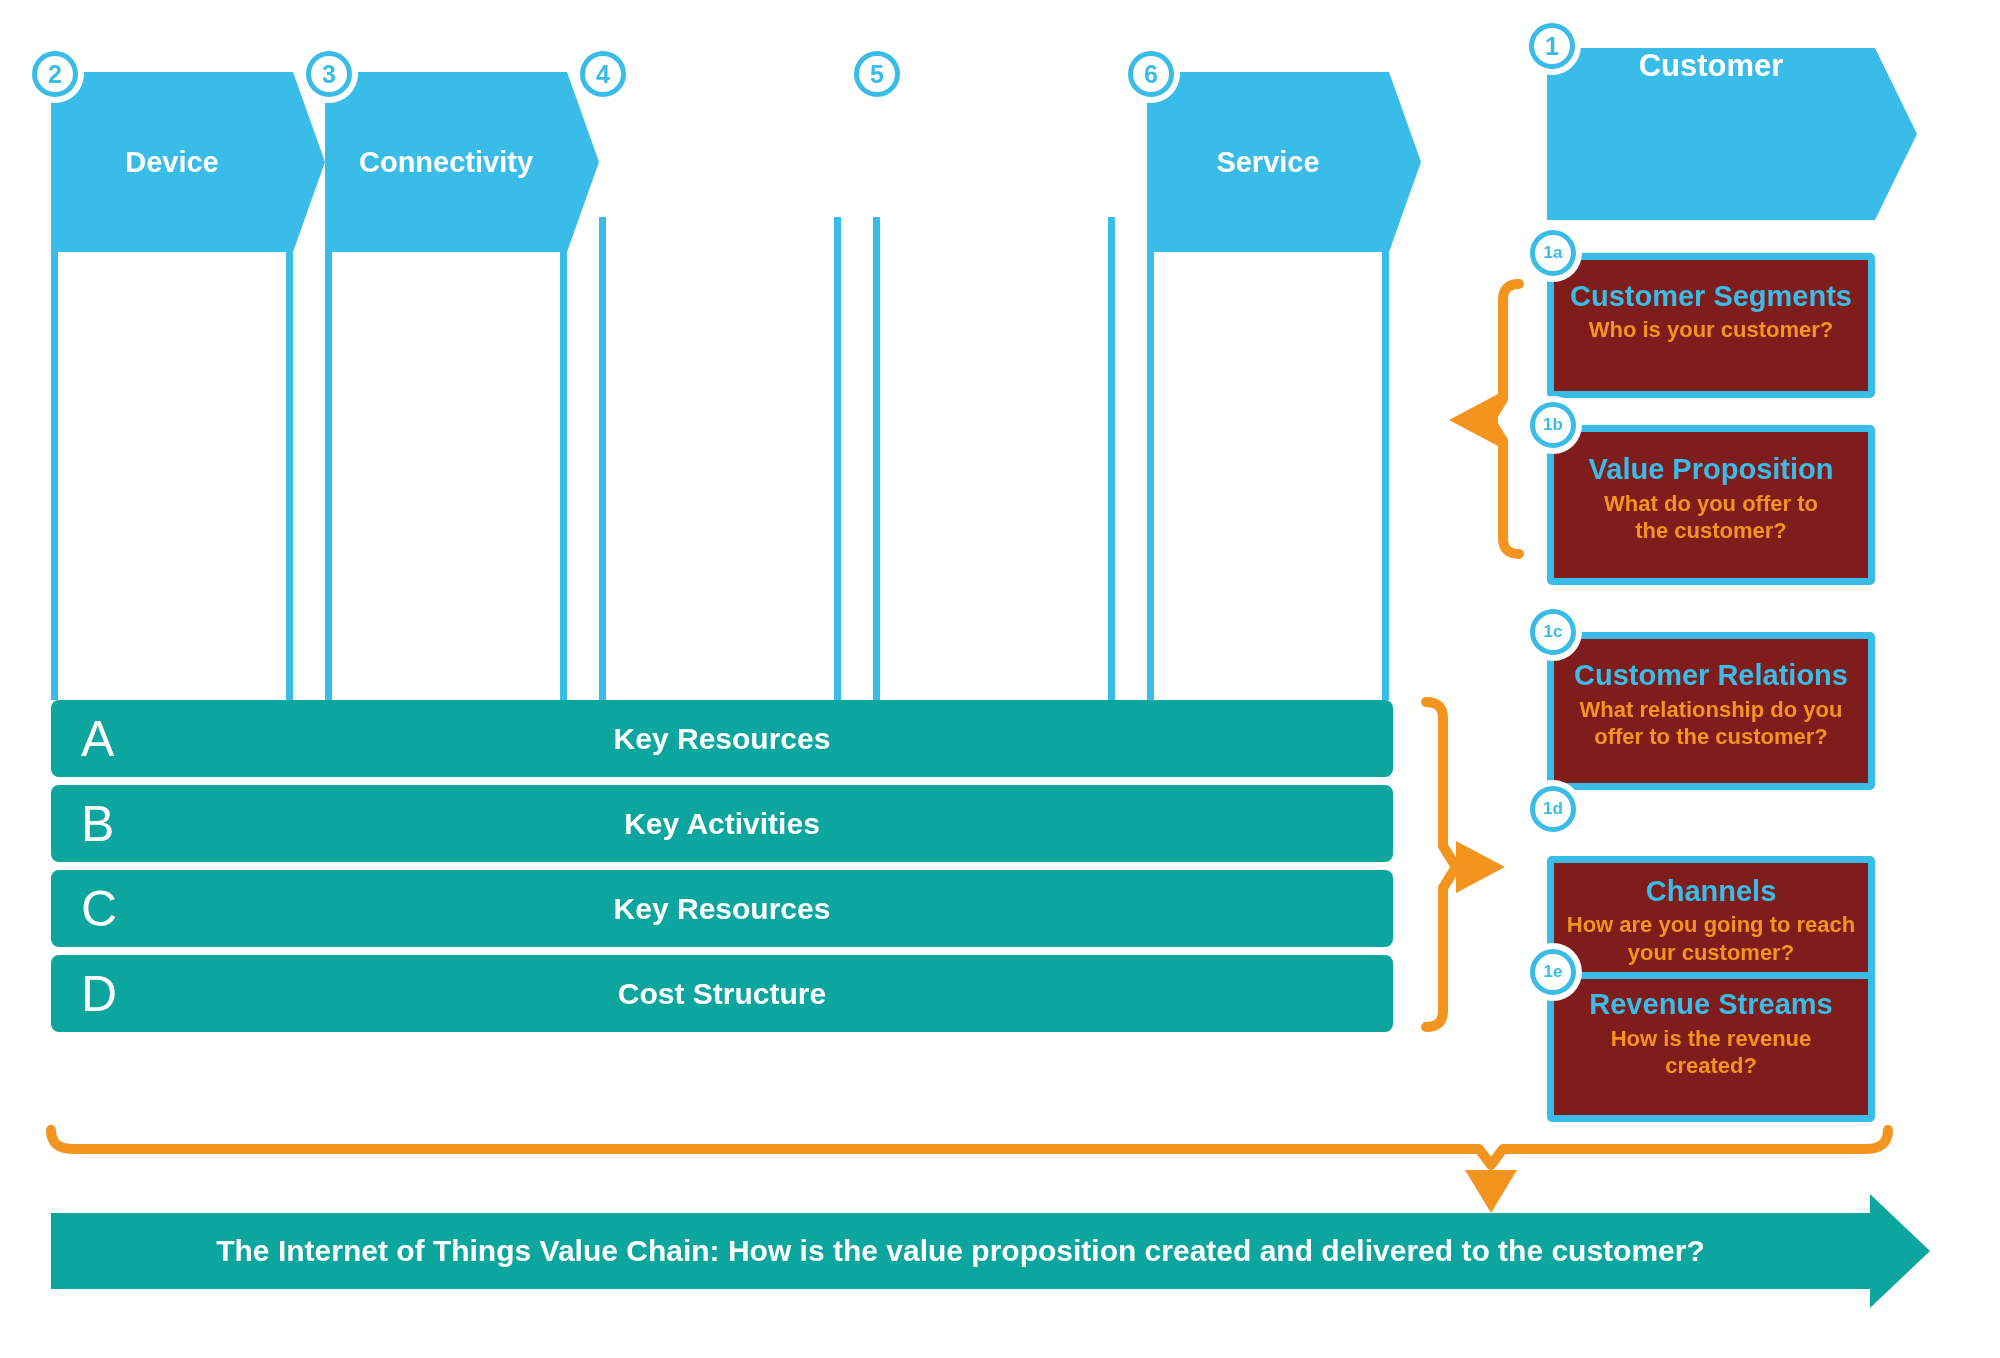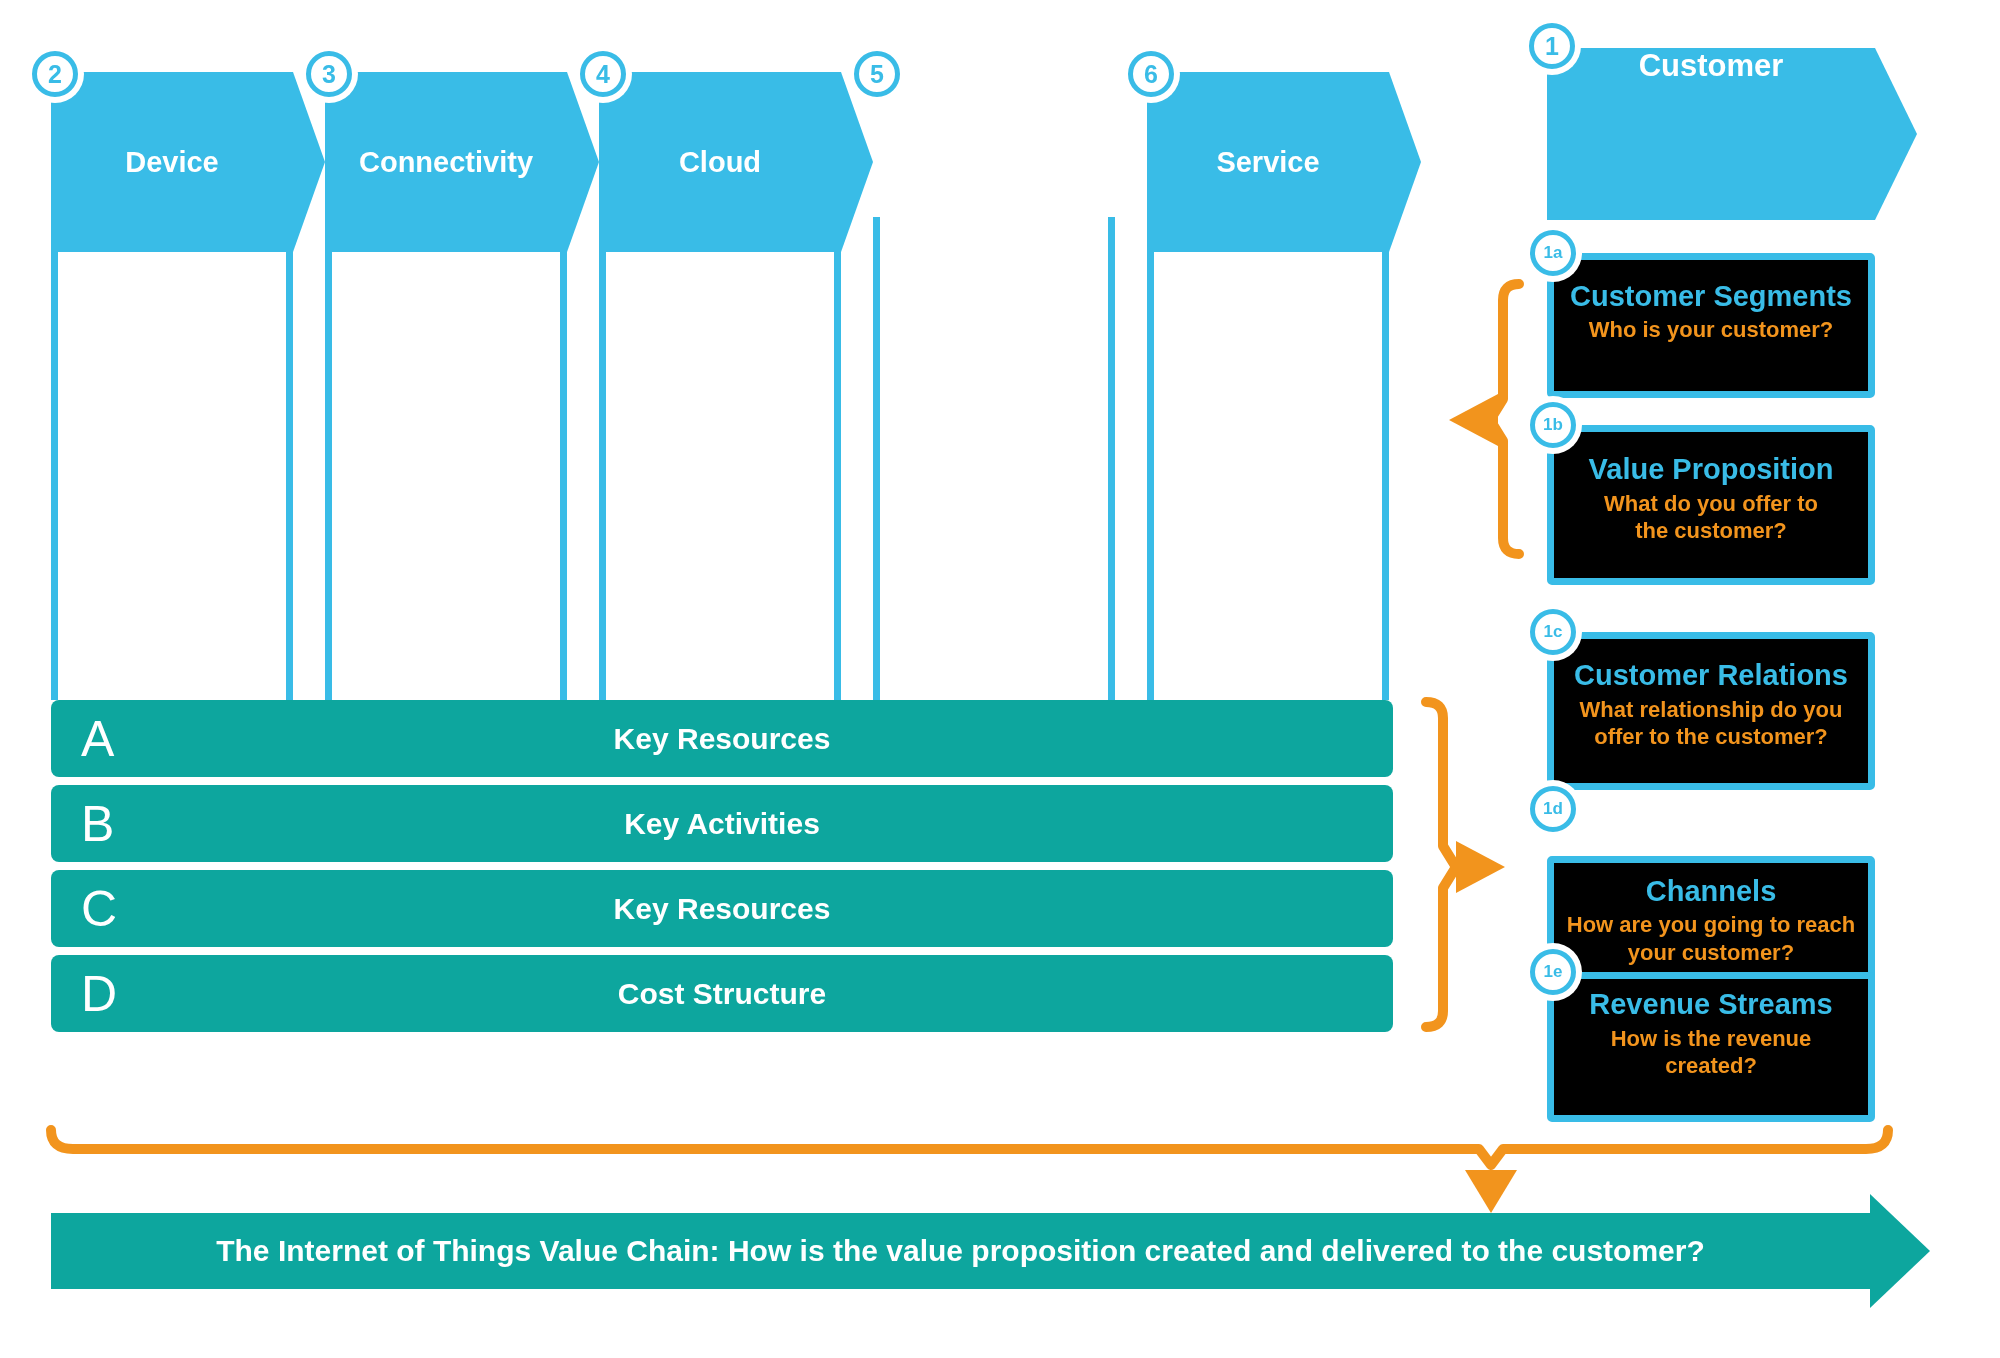--- a/index.html
+++ b/index.html
@@ -38,21 +38,21 @@
     position:absolute; left:1547px; top:48px; width:370px; height:172px;
     background:#39BCE7; color:#fff;
     clip-path:polygon(0 0, 328px 0, 100% 50%, 328px 100%, 0 100%);
     display:flex; justify-content:center;
     padding-right:42px; font-size:31px; font-weight:bold; z-index:2;
   }
 
   
   .info-box {
     position:absolute; left:1547px; width:328px;
-    background:#000000; border:7px solid #39BCE7; border-radius:5px;
+    background:#7f1d1d; border:7px solid #39BCE7; border-radius:5px;
     display:flex; flex-direction:column; justify-content:center;
     text-align:center; z-index:2; padding:0 10px;
   }
   .info-box .title { color:#39BCE7; font-size:29px; font-weight:bold; line-height:1.15; }
   .info-box .question { color:#F2941D; font-size:22px; font-weight:bold; line-height:1.25; white-space:pre-line; margin-top:3px; }
 
   
   .key-bar {
     position:absolute; left:51px; width:1342px; height:77px;
     background:#0DA69E; border-radius:8px; color:#fff; z-index:2;
@@ -91,23 +91,20 @@
   <div class="stage-col" style="left:599px"></div>
   <div class="stage-col" style="left:873px"></div>
   <div class="stage-col" style="left:1147px"></div>
 
   <div class="stage-header" style="left:51px">
       <span>Device</span>
     </div>
   <div class="stage-header" style="left:325px">
       <span>Connectivity</span>
     </div>
-  <div class="stage-header" style="left:599px">
-      <span>Cloud</span>
-    </div>
   <div class="stage-header" style="left:1147px">
       <span>Service</span>
     </div>
 
   <div class="customer-arrow">
     <span>Customer</span>
   </div>
 
   <div class="info-box" style="top:253px; height:145px; padding-bottom:28px">
     <div class="title">Customer Segments</div>

